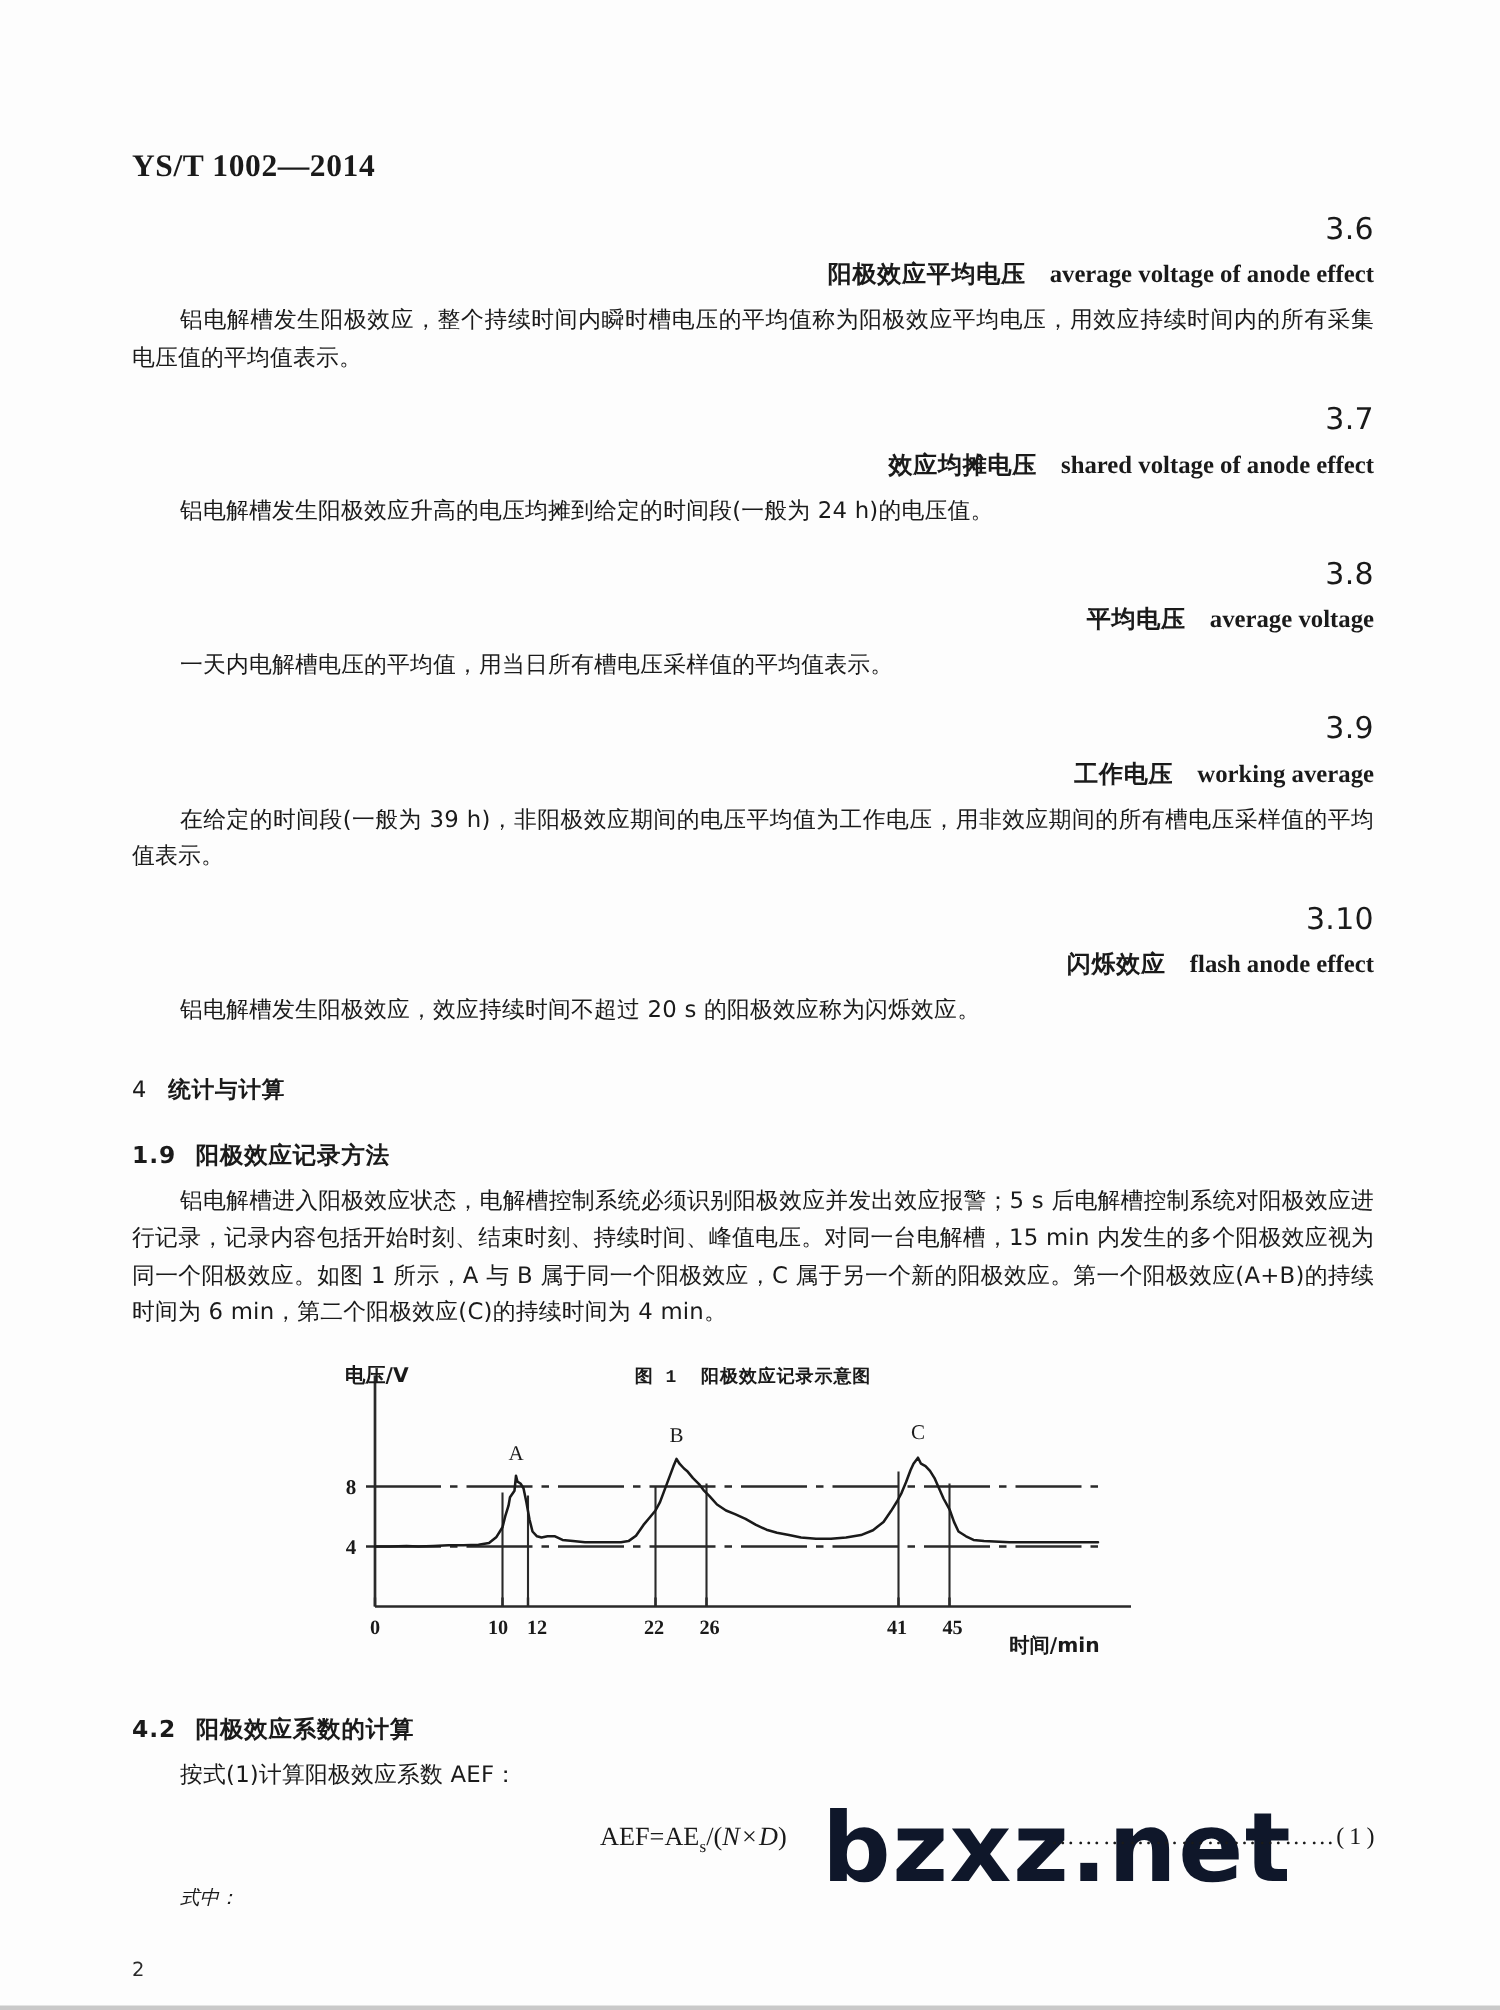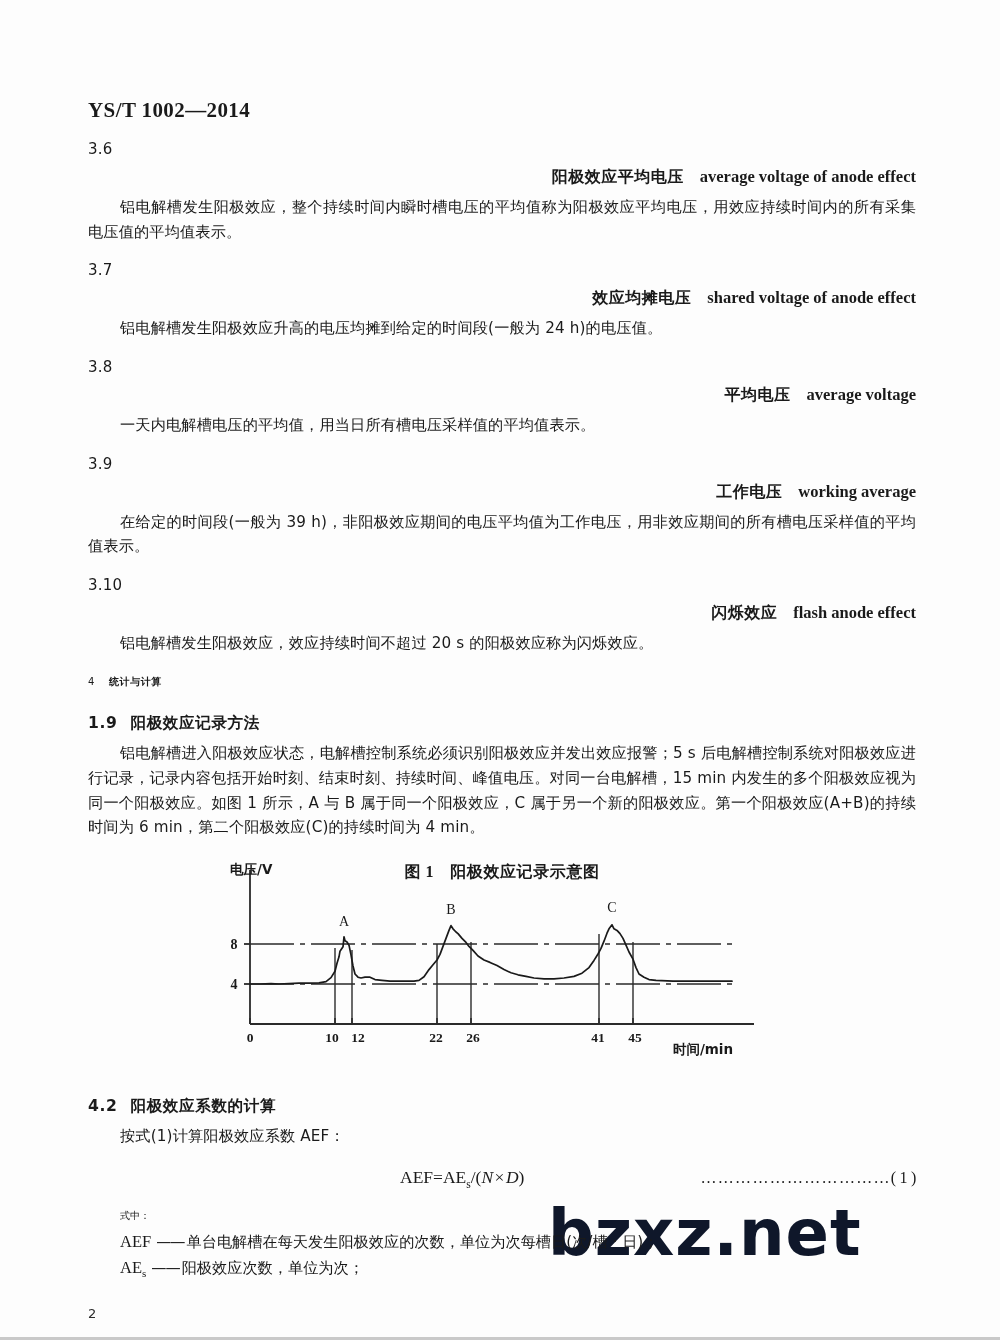--- a/index.html
+++ b/index.html
@@ -44,23 +44,24 @@
   }
   .runhead {
     margin-top: 98px;
     font-family: "Liberation Serif", serif;
     font-weight: bold;
     font-size: 21px;
     letter-spacing: 0.4px;
   }
   .clause-num {
     font-family: "DejaVu Sans", sans-serif;
-    font-size: 15px;
+    font-size: 20px;
     margin-top: 17px;
     letter-spacing: 0.2px;
+    text-align: right;
   }
   .term-line {
     margin-top: 9px;
     margin-left: 32px;
     font-weight: bold;
     font-size: 16.5px;
     text-align: right;
   }
   .term-cn {
     font-family: "DejaVu Sans", sans-serif;
@@ -77,24 +78,24 @@
   p.body {
     margin: 7px 0 0 0;
     font-family: "DejaVu Sans", sans-serif;
     font-size: 15.2px;
     line-height: 1.62;
     text-align: justify;
     text-indent: 32px;
     letter-spacing: 0.15px;
   }
   .sec-head {
-    margin-top: 20px;
-    font-family: "DejaVu Sans", sans-serif;
-    font-weight: bold;
-    font-size: 10px;
+    margin-top: 32px;
+    font-family: "DejaVu Sans", sans-serif;
+    font-weight: bold;
+    font-size: 15px;
     letter-spacing: 0.6px;
   }
   .sec-head .n { font-weight: normal; margin-right: 14px; }
   .subsec-head {
     margin-top: 24px;
     font-family: "DejaVu Sans", sans-serif;
     font-weight: bold;
     font-size: 15.6px;
     letter-spacing: 0.6px;
   }
@@ -103,23 +104,23 @@
   
   .figure-wrap {
     margin-top: 22px;
     position: relative;
     height: 210px;
   }
   .chart-svg { position: absolute; left: 120px; top: 0; }
   .fig-caption {
     margin-top: 6px;
     text-align: center;
-    font-family: Liberation Serif, serif;
-    font-weight: bold;
-    font-size: 16px;
+    font-family: Liberation Mono, monospace;
+    font-weight: bold;
+    font-size: 12px;
     letter-spacing: 0.6px;
   }
   .fig-caption .gap { display: inline-block; width: 16px; }
 
   
   .formula-row {
     margin-top: 18px;
     position: relative;
     height: 30px;
   }
@@ -140,21 +141,22 @@
     font-family: "Liberation Serif", serif;
     font-size: 16px;
     white-space: nowrap;
     letter-spacing: -0.3px;
   }
   .eqnum .dots { letter-spacing: 1.3px; }
   .where {
     margin-top: 12px;
     margin-left: 32px;
     font-family: "DejaVu Sans", sans-serif;
-    font-size: 10px;
+    font-size: 13px;
+    font-style: italic;
   }
   .deflist { margin-top: 6px; margin-left: 32px; }
   .defrow {
     font-family: "DejaVu Sans", sans-serif;
     font-size: 15.2px;
     line-height: 1.62;
     white-space: nowrap;
   }
   .defrow .sym {
     font-family: "Liberation Serif", serif;
@@ -282,21 +284,17 @@
     </div>
     <p class="body">按式(1)计算阳极效应系数 AEF：</p>
 
     <div class="formula-row">
       <span class="formula"><span>AEF</span><span>=</span><span>AE</span><sub>s</sub><span>/(</span><i>N</i> <span>×</span> <i>D</i><span>)</span></span>
       <span class="eqnum"><span class="dots">……………………………</span><span>( 1 )</span></span>
     </div>
 
     <div class="where">式中：</div>
 
-    <div class="deflist">
-      <div class="defrow"><span class="sym">AEF</span><span class="dash">——</span><span>单台电解槽在每天发生阳极效应的次数，单位为次每槽日(次/槽 · 日)；</span></div>
-      <div class="defrow"><span class="sym"><span>AE</span><sub>s</sub></span><span class="dash">——</span><span>阳极效应次数，单位为次；</span></div>
-    </div>
 
   </div>
 
   <div class="pagenum">2</div>
 </div>
 
 </body></html>

